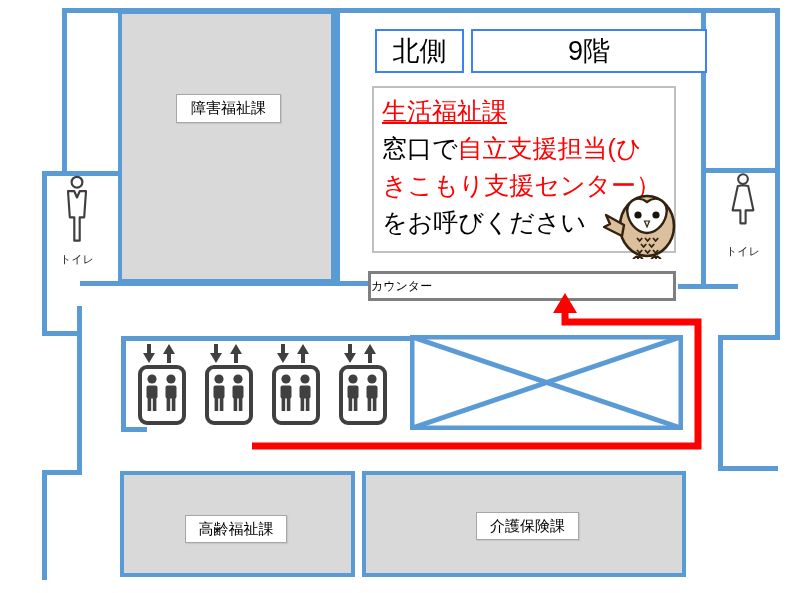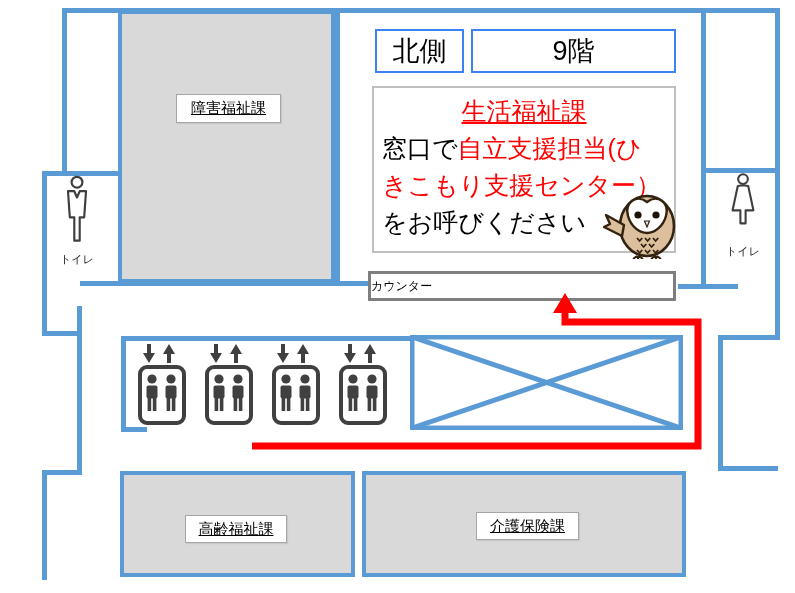--- a/index.html
+++ b/index.html
@@ -4,35 +4,35 @@
 <style>
   html,body{margin:0;padding:0;background:#fff;}
   .stage{
     position:relative;width:795px;height:593px;background:#ffffff;
     font-family:"Liberation Sans",sans-serif;overflow:hidden;
   }
   .wall{position:absolute;background:#5B9BD5;}
   .room{position:absolute;background:#D9D9D9;border:4px solid #5B9BD5;box-sizing:border-box;}
   .room-label{
     position:absolute;background:#fff;border:1.5px solid #A6A6A6;
-    font-size:15px;color:#000;text-decoration:underline;
+    font-size:15px;color:#000;
     display:flex;align-items:center;justify-content:center;white-space:nowrap;
     box-shadow:1px 1px 1px rgba(0,0,0,0.08);
   }
   .plate{
     position:absolute;background:#fff;border:2px solid #3b82f6;box-sizing:border-box;
     display:flex;align-items:center;justify-content:center;
     font-size:27px;color:#000;
   }
   .info-box{
     position:absolute;left:372px;top:86px;width:304px;height:167px;
     background:#fff;border:2px solid #BFBFBF;box-sizing:border-box;
     padding:5px 8px 0 8px;font-size:25px;line-height:37px;color:#000;
   }
-  .info-title{text-align:center;color:#FF0000;text-decoration:underline;}
+  .info-title{text-align:left;color:#FF0000;text-decoration:underline;}
   .red-text{color:#FF0000;}
   .counter{
     position:absolute;left:368px;top:271px;width:308px;height:30px;
     background:#fff;border:3px solid #7F7F7F;box-sizing:border-box;
     display:flex;align-items:center;justify-content:flex-start;
     font-size:12px;color:#000;z-index:2;
   }
   .xbox{position:absolute;left:410px;top:335px;width:273px;height:95px;}
   .toilet{position:absolute;display:flex;flex-direction:column;align-items:center;}
   .toilet-label{font-size:11px;color:#1a1a1a;margin-top:5px;}
@@ -76,21 +76,21 @@
   <div class="room-label" style="left:476px;top:512px;width:101px;height:26px;">
       <span>介護保険課</span>
     </div>
   <div class="room-label" style="left:185px;top:515px;width:100px;height:26px;">
       <span>高齢福祉課</span>
     </div>
 
   <div class="plate" style="left:375px;top:29px;width:89px;height:44px;">
       <span>北側</span>
     </div>
-  <div class="plate" style="left:471px;top:29px;width:205px;height:44px;">
+  <div class="plate" style="left:471px;top:29px;width:236px;height:44px;">
       <span>9階</span>
     </div>
 
   <div class="info-box">
     <div class="info-title">生活福祉課</div>
     <div><span>窓口で</span><span class="red-text">自立支援担当(ひ</span><span class="red-text">きこもり支援センター）</span><span>をお呼びください</span></div>
   </div>
 
   <svg class="owl" viewBox="0 0 86 70">
     <ellipse cx="50" cy="37" rx="27" ry="30" fill="#DCC09E" stroke="#33220F" stroke-width="2.6"></ellipse>

